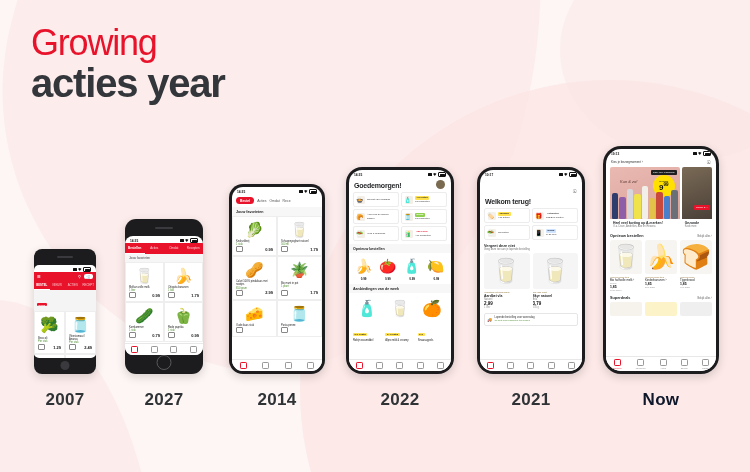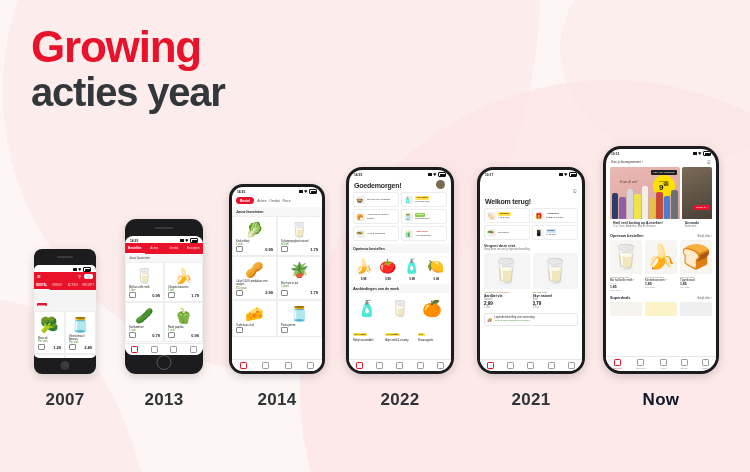--- a/index.html
+++ b/index.html
@@ -13,21 +13,21 @@
   .blob{position:absolute;border-radius:50%;background:#fbe4e4;}
   .blob.b1{width:620px;height:620px;left:300px;top:80px;opacity:.75;}
   .blob.b2{width:520px;height:700px;left:20px;top:-330px;opacity:.55;
            border-radius:50% 50% 45% 55%/60% 55% 45% 40%;transform:rotate(14deg);}
   .blob.b3{width:330px;height:640px;left:-170px;top:300px;opacity:.5;
            border-radius:50%;}
   .blob.b4{width:260px;height:220px;left:560px;top:-60px;opacity:.45;}
 
   
   #heading{position:absolute;left:31px;top:24px;line-height:1.06;}
-  #heading .l1{font-size:44px;font-weight:bold;color:#e8132b;letter-spacing:-1.2px;display:block;}
+  #heading .l1{font-size:36px;font-weight:normal;color:#e8132b;letter-spacing:-1.2px;display:block;}
   #heading .l2{font-size:40px;font-weight:bold;color:#33363a;letter-spacing:-1.2px;display:block;}
 
   
   #timeline{position:absolute;left:0;top:0;width:750px;height:472px;}
   .slot{position:absolute;bottom:62px;display:flex;flex-direction:column;align-items:center;}
   .year{margin-top:16px;font-size:17px;font-weight:bold;color:#2f3336;letter-spacing:.3px;}
   .year.now{color:#0f172a;}
 
   
   .phone{position:relative;background:#1c1c1e;box-sizing:border-box;
@@ -257,21 +257,21 @@
             </div>
       </div>
       <div class="bnav">
             <span class="bi on"></span>
             <span class="bi "></span>
             <span class="bi "></span>
             <span class="bi "></span>
           </div>
       </div>
     </div>
-    <div class="year">2013</div>
+    <div class="year">2027</div>
     </div>
     <div class="slot" style="left: 229px;">
     <div class="phone" style="width:96px;height:190px;border-radius:14px;">
       <div class="notch" style="top:3px;width:40.32px;height:8.16px;border-radius:0 0 6px 6px;"></div>
              <div class="homebar" style="bottom:5px;width:31.68px;"></div>
       <div class="screen" style="left:3px;right:3px;top:3px;height:184px;
                   border-radius:11px;">
 
       <div class="statusbar">
     <span>14:35</span>

